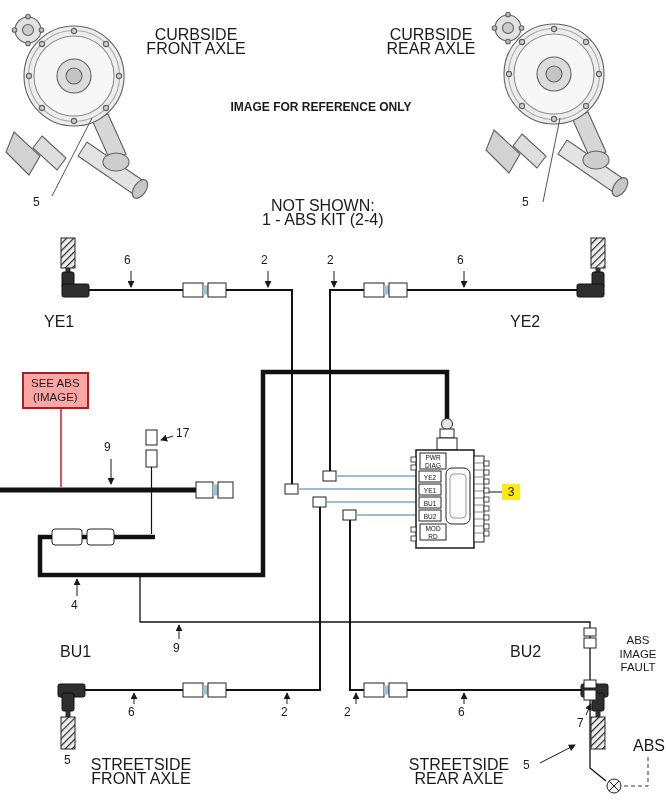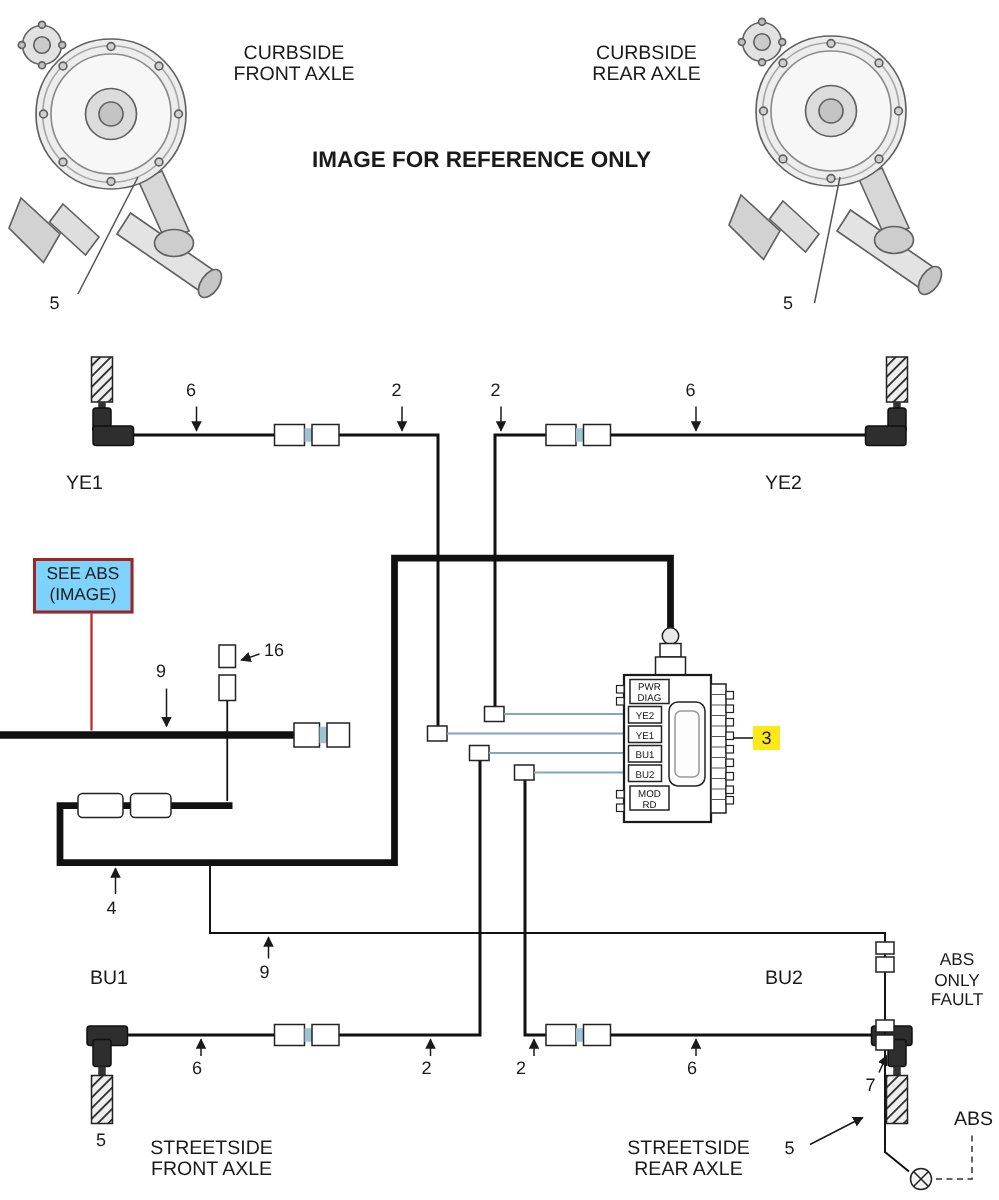--- a/index.html
+++ b/index.html
@@ -1,25 +1,25 @@
 <!DOCTYPE html>
 <html><head>
 <meta charset="utf-8">
 <style>
   html,body{margin:0;padding:0;background:#fff;}
   #canvas{position:relative;width:666px;height:800px;background:#ffffff;
           font-family:"Liberation Sans",sans-serif;color:#1a1a1a;overflow:hidden;}
   #diagram{position:absolute;left:0;top:0;}
-  .lbl{position:absolute;font-size:13px;line-height:14px;text-align:center;
+  .lbl{position:absolute;font-size:16px;line-height:14px;text-align:center;
        transform:translateX(-50%);white-space:nowrap;}
   .lbl.la{transform:none;text-align:left;}
   .num{position:absolute;font-size:12px;line-height:13px;white-space:nowrap;}
-  .ref{font-size:15px;font-weight:bold;}
+  .ref{font-size:12px;font-weight:bold;}
   .see-abs{position:absolute;left:22px;top:372px;border:2px solid #a32222;
-           padding:3px 7px;font-size:11.5px;line-height:13.5px;text-align:center;background:#7dd3fc;}
+           padding:3px 7px;font-size:11.5px;line-height:13.5px;text-align:center;background:#fca5a5;}
   .fault{position:absolute;left:614px;top:634px;width:48px;font-size:11.5px;
          line-height:13.5px;text-align:center;}
   .c3{position:absolute;left:502px;top:484px;width:18px;height:16px;background:#ffe81a;
       font-size:12px;line-height:16px;text-align:center;}
   svg text{font-family:"Liberation Sans",sans-serif;fill:#111;}
   .ecu-t{font-size:6.5px;text-anchor:middle;}
 </style>
 </head>
 <body>
 
@@ -236,48 +236,52 @@
 
 <div class="lbl" style="left:196px;top:28px">
   <div>CURBSIDE</div>
   <div>FRONT AXLE</div>
 </div>
 <div class="lbl" style="left:431px;top:28px">
   <div>CURBSIDE</div>
   <div>REAR AXLE</div>
 </div>
 <div class="lbl ref" style="left:321px;top:100px">IMAGE FOR REFERENCE ONLY</div>
+<div class="lbl la" style="left:262px;top:199px">
+  <div style="margin-left:9px">NOT SHOWN:</div>
+  <div>1 - ABS KIT (2-4)</div>
+</div>
 
 <div class="num" style="left:33px;top:196px">5</div>
 <div class="num" style="left:522px;top:196px">5</div>
 <div class="num" style="left:124px;top:254px">6</div>
 <div class="num" style="left:261px;top:254px">2</div>
 <div class="num" style="left:327px;top:254px">2</div>
 <div class="num" style="left:457px;top:254px">6</div>
 
 <div class="lbl la" style="left:44px;top:315px">YE1</div>
 <div class="lbl la" style="left:510px;top:315px">YE2</div>
 
 <div class="see-abs">
   <div>SEE ABS</div>
   <div>(IMAGE)</div>
 </div>
 
 <div class="num" style="left:104px;top:441px">9</div>
-<div class="num" style="left:176px;top:427px">16</div>
+<div class="num" style="left:176px;top:427px">17</div>
 <div class="num" style="left:71px;top:599px">4</div>
 <div class="num" style="left:173px;top:642px">9</div>
 <div class="c3">3</div>
 
 <div class="lbl la" style="left:60px;top:645px">BU1</div>
 <div class="lbl la" style="left:510px;top:645px">BU2</div>
 
 <div class="fault">
   <div>ABS</div>
-  <div>ONLY</div>
+  <div>IMAGE</div>
   <div>FAULT</div>
 </div>
 <div class="num" style="left:577px;top:717px">7</div>
 <div class="lbl" style="left:649px;top:739px">ABS</div>
 
 <div class="num" style="left:128px;top:706px">6</div>
 <div class="num" style="left:281px;top:706px">2</div>
 <div class="num" style="left:344px;top:706px">2</div>
 <div class="num" style="left:458px;top:706px">6</div>
 <div class="num" style="left:64px;top:754px">5</div>

